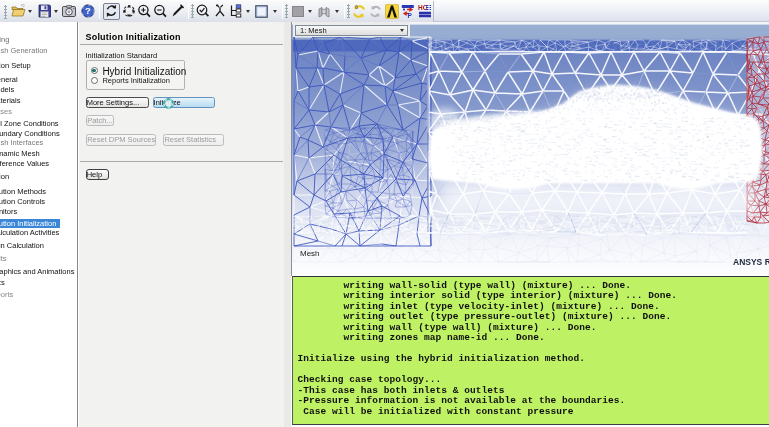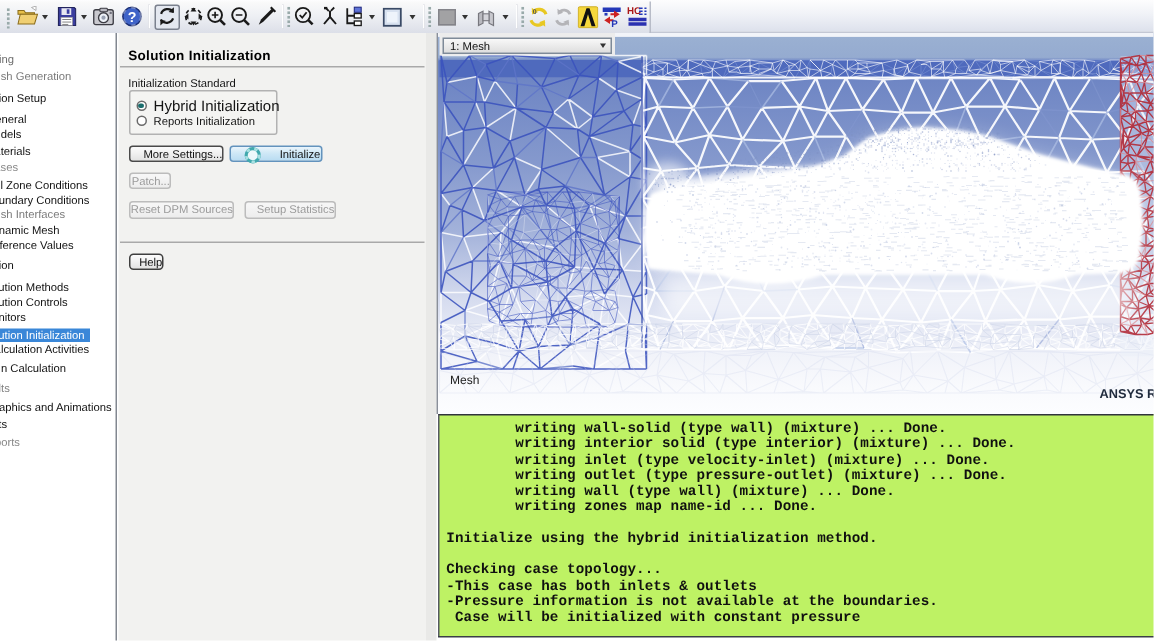--- a/index.html
+++ b/index.html
@@ -20,21 +20,21 @@
 #gfx{position:absolute;left:291px;top:22px;width:478px;height:254px;background:#fff;
  border-left:1px solid #8a8f99;overflow:hidden}
 #gfxhead{position:absolute;left:1px;top:0;width:117px;height:15px;background:#ececec}
 #combo{position:absolute;left:3px;top:2.5px;width:113px;height:11.5px;
  background:linear-gradient(#f8f8f8,#dedede);border:1px solid #7e8a98;font-size:7.5px;color:#111;
  line-height:10px;padding-left:4px}
 #console{position:absolute;left:292px;top:276px;width:477px;height:148px;background:#bef264;
  border-top:1.5px solid #30343c;border-left:1px solid #555962;overflow:hidden}
 #ctext{position:absolute;left:4.5px;top:3.7px;font-family:"Liberation Mono",monospace;
  font-weight:bold;font-size:9.5px;line-height:10.5px;color:#101010;white-space:pre;letter-spacing:0.05px}
-.btn{position:absolute;border-radius:2.5px;font-size:7.5px;color:#111;text-align:right;
+.btn{position:absolute;border-radius:2.5px;font-size:7.5px;color:#111;text-align:left;
  background:linear-gradient(#fbfbfb,#f1f1f1 45%,#e2e2e2);border:1px solid #707070}
 .btn.dis{color:#9b9b9b;border-color:#bcbcbc;background:linear-gradient(#f7f7f7,#ededed)}
 .tpanel-hr{position:absolute;left:1px;width:203px;height:1px;background:#a9a9a9}
 .radio{position:absolute;width:7px;height:7px;border-radius:50%;border:1px solid #6a6a6a;background:#fff}
 </style></head><body>
 
 <div id="toolbar"></div>
 <div id="tbicons"></div>
 <div class="grip" style="left:4px;top:5px"></div>
 
@@ -213,21 +213,21 @@
  <div class="radio" style="left:11.5px;top:54.5px"></div>
  <div class="abs" style="left:23.4px;top:53.8px;font-size:7.5px;color:#141414">Reports Initialization</div>
  <div class="btn" style="left:6.7px;top:75px;width:63.5px;height:10.6px;line-height:9.6px;border-color:#4a4a4a">More Settings...</div>
  <div class="btn" style="left:73.6px;top:75px;width:62px;height:10.6px;line-height:9.6px;border-color:#6393bd;background:linear-gradient(#eaf5fc,#cfe8f6 45%,#b9dcf2)">Initialize</div>
  <svg class="abs" style="left:83px;top:75px" width="13" height="13" viewBox="0 0 13 13">
    <circle cx="6.5" cy="6.5" r="4.4" fill="#f2fbfb" fill-opacity="0.85" stroke="#41a9ae" stroke-width="2.1"></circle>
    <circle cx="6.5" cy="6.5" r="4.4" fill="none" stroke="#a8e0e2" stroke-width="1.8" stroke-dasharray="2.3 3.1"></circle>
  </svg>
  <div class="btn dis" style="left:7.2px;top:92.5px;width:28px;height:11px;line-height:10px">Patch...</div>
  <div class="btn dis" style="left:7.2px;top:112px;width:70px;height:11.5px;line-height:10.5px">Reset DPM Sources</div>
- <div class="btn dis" style="left:84.4px;top:112px;width:60.5px;height:11.5px;line-height:10.5px">Setup Statistics</div>
+ <div class="btn dis" style="left:84.4px;top:112px;width:60.5px;height:11.5px;line-height:10.5px">Reset Statistics</div>
  <div class="tpanel-hr" style="top:138.5px"></div>
  <div class="btn" style="left:6.7px;top:146.5px;width:23.5px;height:11.5px;line-height:10.5px;border-color:#3f3f3f;border-radius:3px">Help</div>
 </div>
 <div id="gap"></div>
 
 <div id="gfx">
 <svg width="478" height="254" viewBox="0 0 478 254">
       <defs>
 <linearGradient id="bgg" x1="0" y1="0" x2="0" y2="1">
 <stop offset="0" stop-color="#9bb1d2"></stop>

